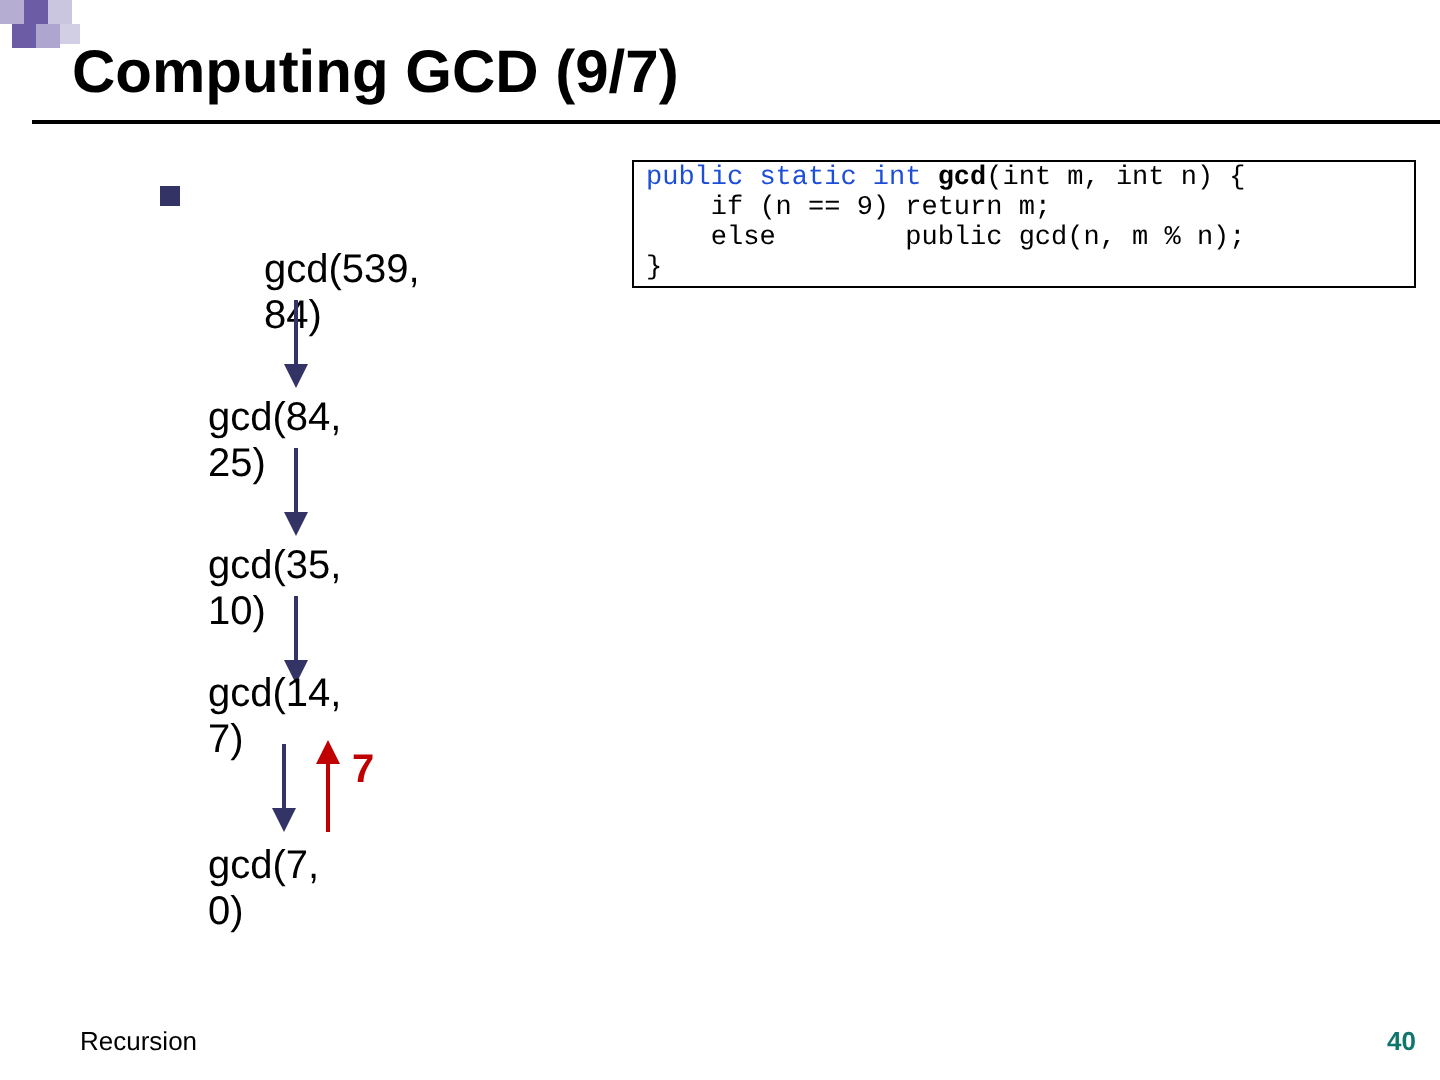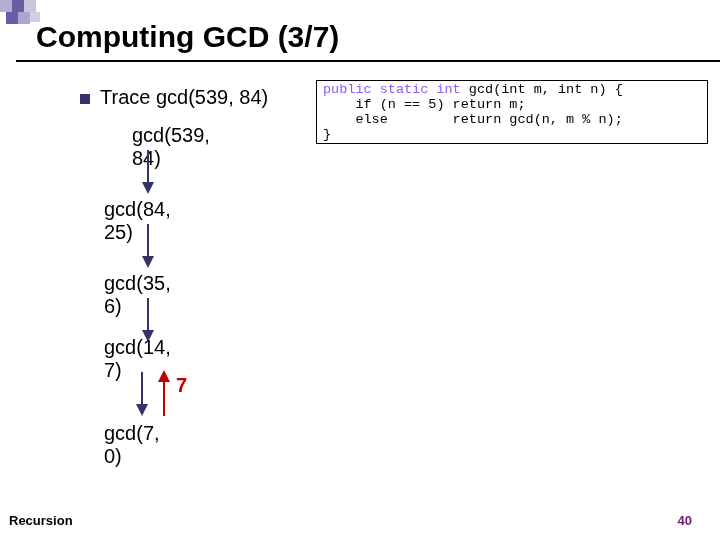--- a/index.html
+++ b/index.html
@@ -63,21 +63,21 @@
     left: 316px;
     width: 392px;
     height: 64px;
     border: 1.5px solid #000;
     padding: 2px 6px;
     font-family: "Courier New", monospace;
     font-size: 13.5px;
     line-height: 1.1;
     white-space: pre;
   }
-  .kw { color: #8b5cf6; }
+  .kw { color: #1d4ed8; }
   .trace-col {
     position: absolute;
     left: 104px;
     top: 118px;
   }
   .call {
     font-size: 20px;
     color: #000;
     margin: 0;
   }
@@ -86,76 +86,75 @@
   }
   .seven {
     position: absolute;
     color: #c00000;
     font-size: 20px;
     font-weight: bold;
   }
   .footer-left {
     position: absolute;
     bottom: 12px;
-    left: 9px;
+    left: 40px;
     font-size: 13px;
     color: #000;
-    font-weight: bold;
   }
   .footer-right {
     position: absolute;
     bottom: 12px;
-    right: 28px;
+    right: 12px;
     font-size: 13px;
     font-weight: bold;
-    color: #701a75;
+    color: #0f766e;
   }
 </style>
 </head>
 <body>
 
 <div class="corner-deco">
   <div class="sq" style="left:0;top:0;width:12px;height:12px;opacity:.5"></div>
   <div class="sq" style="left:12px;top:0;width:12px;height:12px"></div>
   <div class="sq" style="left:24px;top:0;width:12px;height:12px;opacity:.35"></div>
   <div class="sq" style="left:6px;top:12px;width:12px;height:12px"></div>
   <div class="sq" style="left:18px;top:12px;width:12px;height:12px;opacity:.55"></div>
   <div class="sq" style="left:30px;top:12px;width:10px;height:10px;opacity:.3"></div>
 </div>
 
 <div class="title-wrap">
-  <div class="title">Computing GCD (3/7)</div>
+  <div class="title">Computing GCD (9/7)</div>
 </div>
 <div class="title-underline"></div>
 
 <div class="trace-line">
-  <span class="bullet-sq"></span><span>Trace gcd(539, 84)</span>
+  <span class="bullet-sq"></span>
 </div>
 
-<div class="code-box"><span class="kw">public static int </span><span style="font-weight:normal">gcd</span><span>(int m, int n) {</span>
-<span>    if (n == 5) return m;</span>
-<span>    else        return gcd(n, m % n);</span>
+<div class="code-box"><span class="kw">public static int </span><span style="font-weight:bold">gcd</span><span>(int m, int n) {</span>
+<span>    if (n == 9) return m;</span>
+<span>    else        public gcd(n, m % n);</span>
 <span>}</span></div>
 
 <div class="trace-col">
   <div class="call" style="position:absolute;top:6px;left:28px">gcd(539, 84)</div>
 
   <svg class="arrow-svg" width="20" height="46" style="position:absolute;top:30px;left:34px">
     <line x1="10" y1="2" x2="10" y2="38" stroke="#333366" stroke-width="2"></line>
     <polygon points="10,46 4,34 16,34" fill="#333366"></polygon>
   </svg>
 
   <div class="call" style="position:absolute;top:80px;left:0">gcd(84, 25)</div>
 
   <svg class="arrow-svg" width="20" height="46" style="position:absolute;top:104px;left:34px">
     <line x1="10" y1="2" x2="10" y2="38" stroke="#333366" stroke-width="2"></line>
     <polygon points="10,46 4,34 16,34" fill="#333366"></polygon>
   </svg>
 
-  <div class="call" style="position:absolute;top:154px;left:0">gcd(35, 6)</div>
+  <div class="call" style="position:absolute;top:154px;left:0">gcd(35, 10)</div>
 
   <svg class="arrow-svg" width="20" height="46" style="position:absolute;top:178px;left:34px">
     <line x1="10" y1="2" x2="10" y2="38" stroke="#333366" stroke-width="2"></line>
     <polygon points="10,46 4,34 16,34" fill="#333366"></polygon>
   </svg>
 
   <div class="call" style="position:absolute;top:218px;left:0">gcd(14, 7)</div>
 
   <svg class="arrow-svg" width="20" height="46" style="position:absolute;top:252px;left:28px">
     <line x1="10" y1="2" x2="10" y2="38" stroke="#333366" stroke-width="2"></line>

